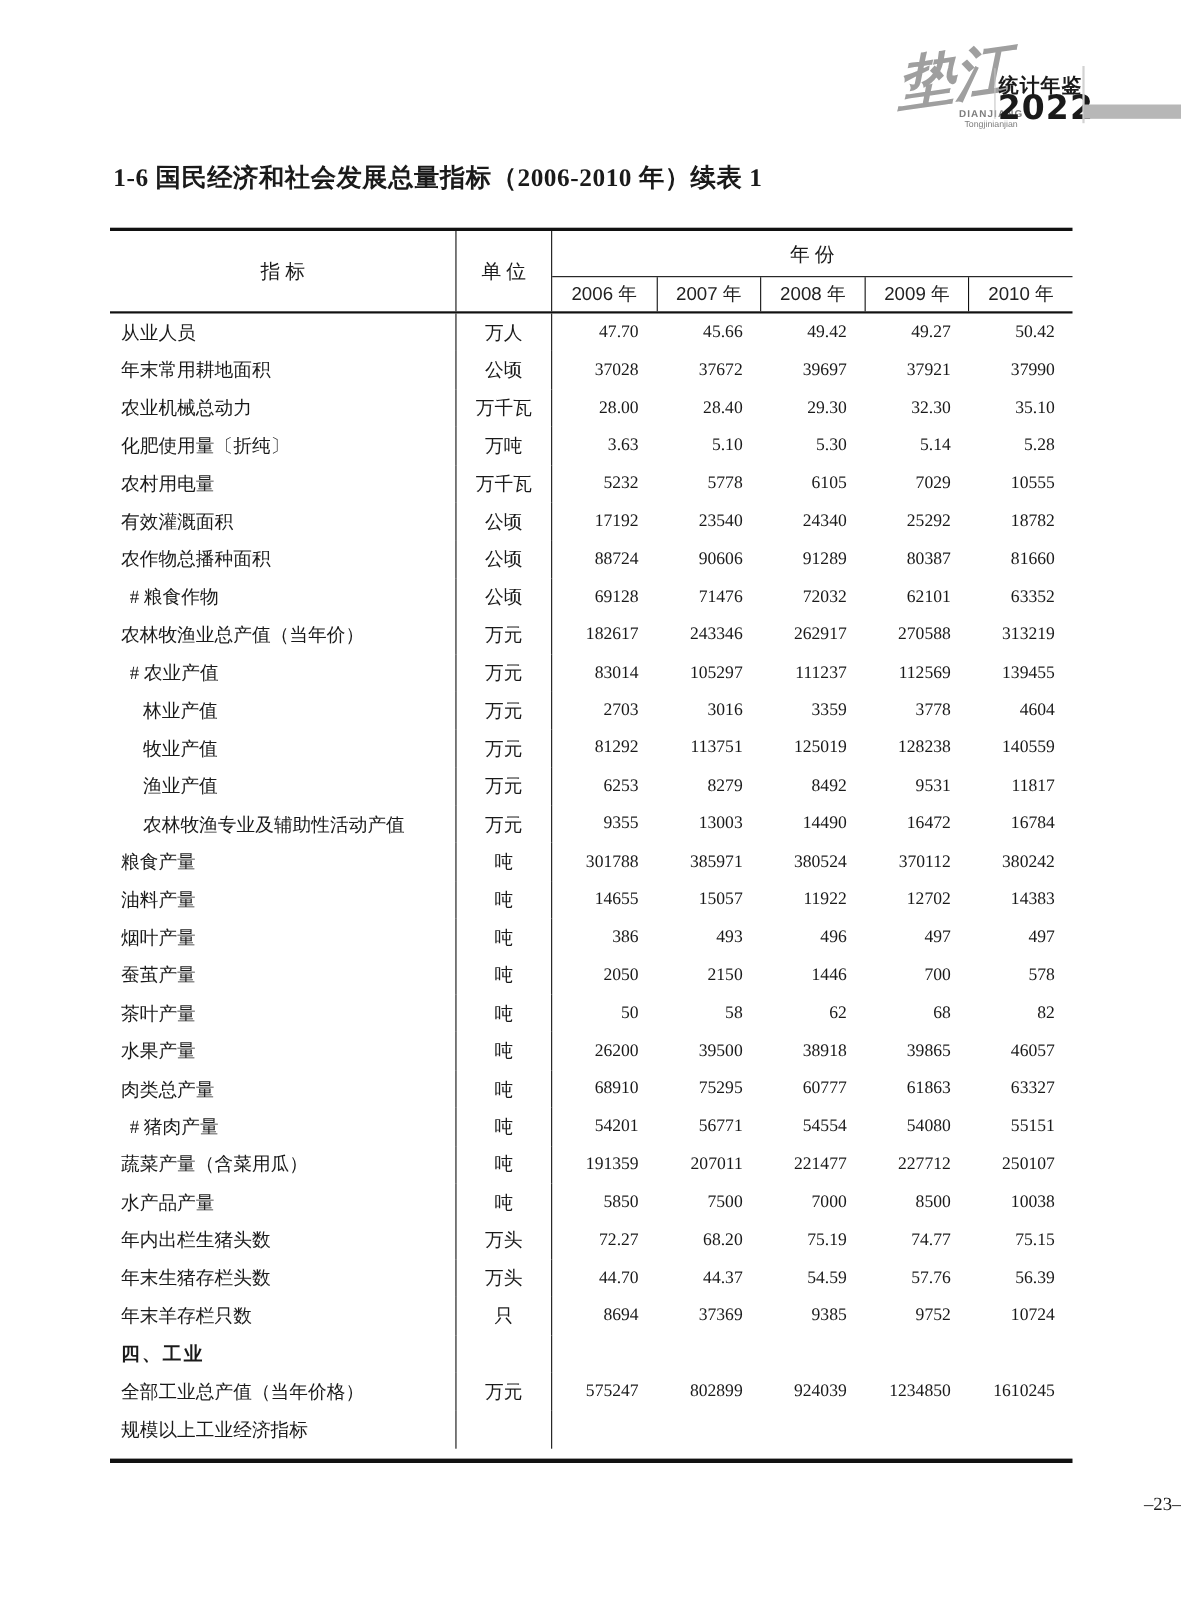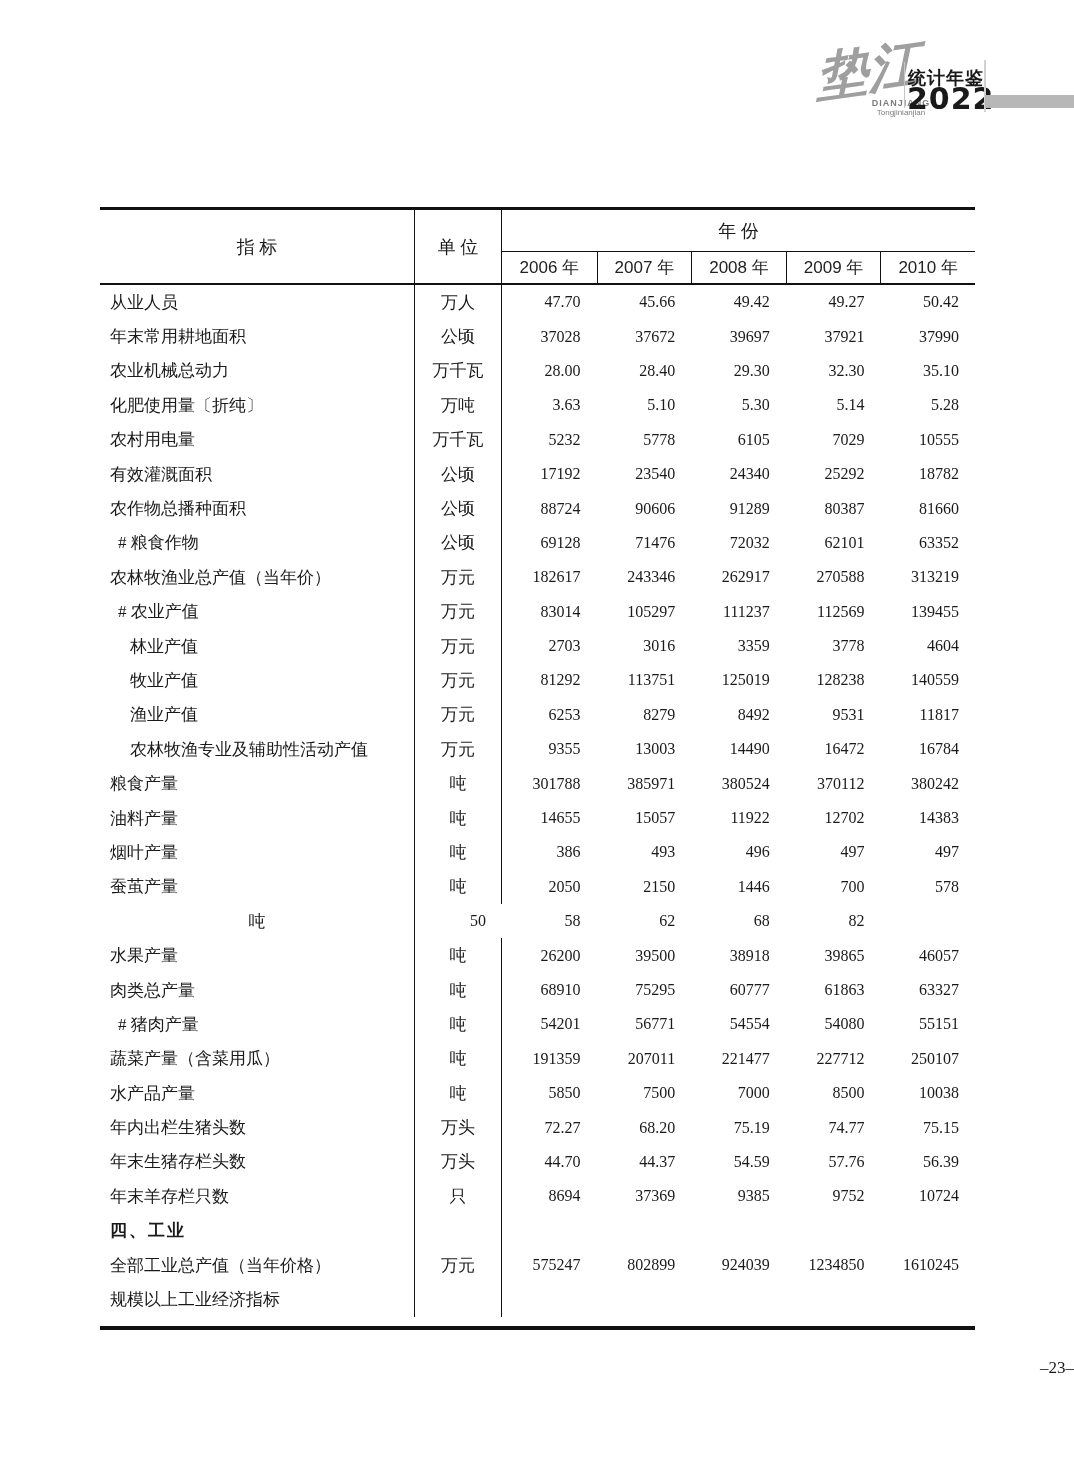--- a/index.html
+++ b/index.html
@@ -97,20 +97,21 @@
       <div class="logo-roman-1">DIANJIANG</div>
       <div class="logo-roman-2">Tongjinianjian</div>
     </div>
     <div class="logo-vline"></div>
     <div class="logo-yearbook">统计年鉴</div>
     <div class="logo-year">2022</div>
     <div class="logo-vline2"></div>
   </div>
   <div class="logo-bar"></div>
 
+  <div class="title">1-6 国民经济和社会发展总量指标（2006-2010 年）续表 1</div>
 
   <div class="stat-table">
     <div class="thead">
       <div class="th th-unit">单 位</div>
       <div class="th th-indicator">指 标</div>
       <div class="th th-years-group">年 份</div>
       <div class="th th-year y1">2006 年</div>
       <div class="th th-year y2">2007 年</div>
       <div class="th th-year y3">2008 年</div>
       <div class="th th-year y4">2009 年</div>
@@ -292,20 +293,21 @@
           <div class="td td-indicator">蚕茧产量</div>
           <div class="td td-unit">吨</div>
           <div class="td td-value">2050</div>
           <div class="td td-value">2150</div>
           <div class="td td-value">1446</div>
           <div class="td td-value">700</div>
           <div class="td td-value">578</div>
         </div>
 
         <div class="tr">
+          <div class="td td-indicator">茶叶产量</div>
           <div class="td td-unit">吨</div>
           <div class="td td-value">50</div>
           <div class="td td-value">58</div>
           <div class="td td-value">62</div>
           <div class="td td-value">68</div>
           <div class="td td-value">82</div>
         </div>
 
         <div class="tr">
           <div class="td td-indicator">水果产量</div>

